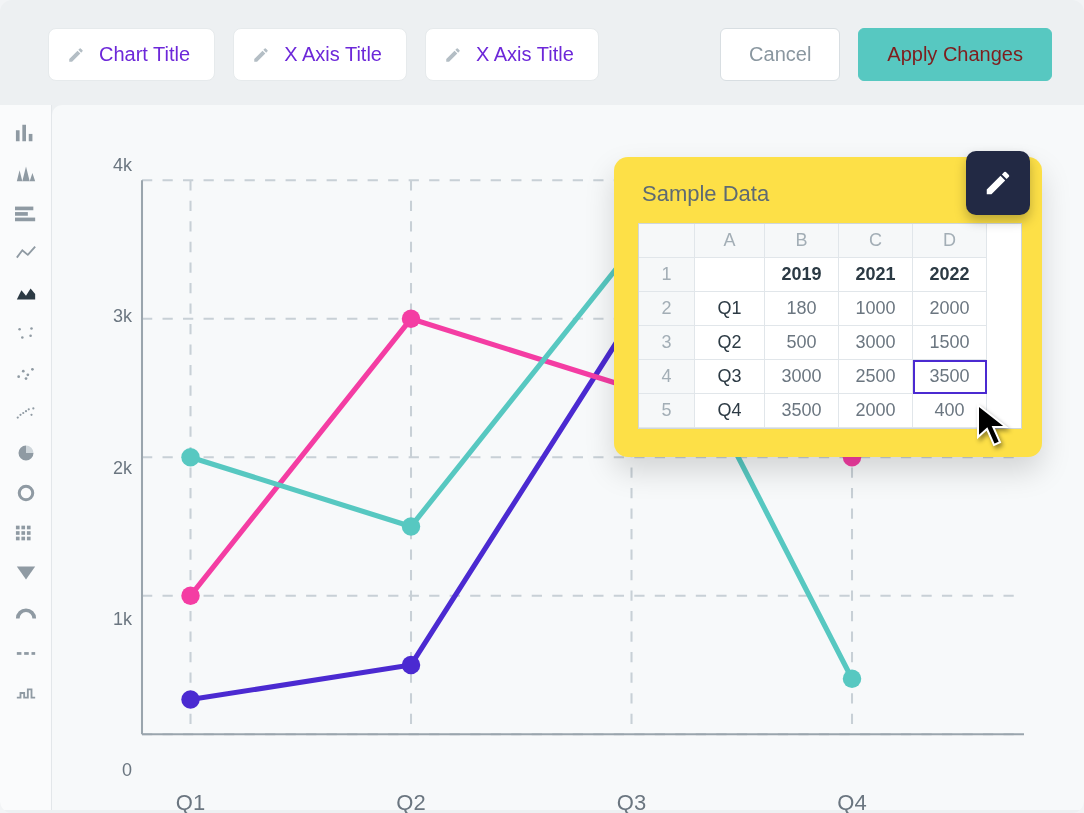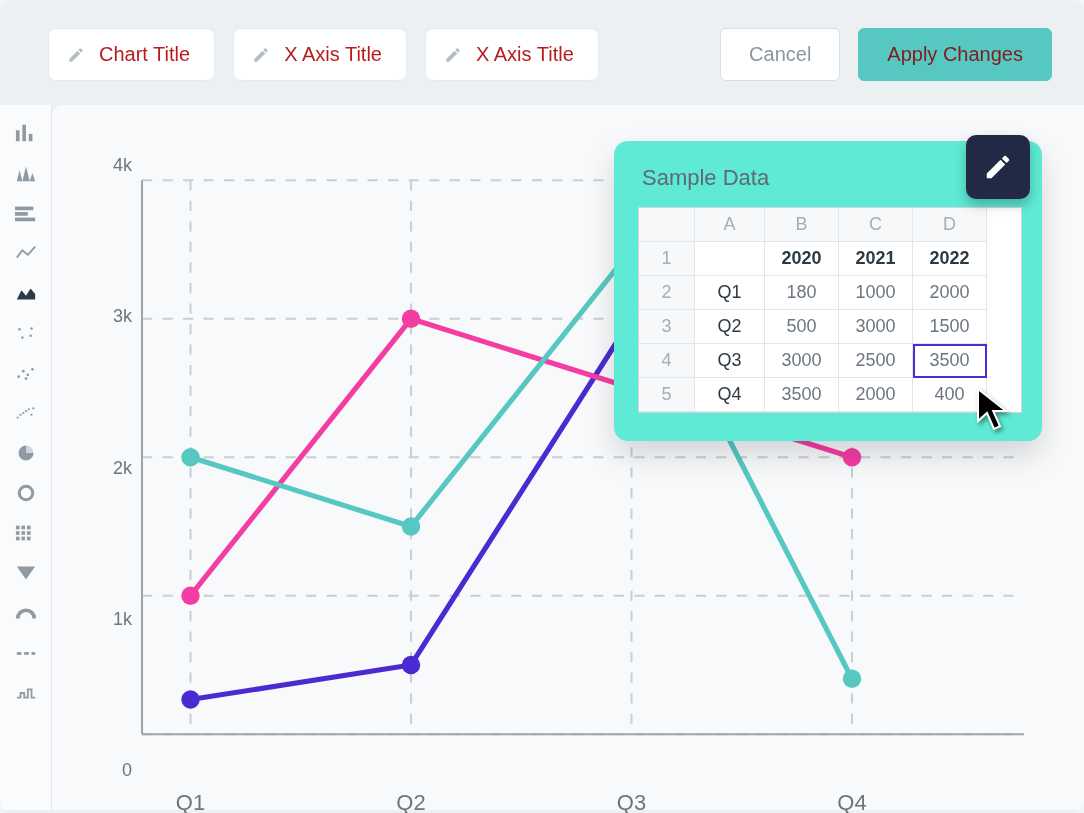--- a/index.html
+++ b/index.html
@@ -14,21 +14,21 @@
     --purple:#4b2ad1;
     --navy:#222944;
     --grid:#c8d0d6;
   }
   *{box-sizing:border-box;font-family:"Helvetica Neue",Arial,sans-serif;}
   body{margin:0;width:1084px;height:813px;background:#f2f4f6;overflow:hidden;}
   .app{width:1084px;height:813px;background:var(--bg);border-radius:12px;overflow:hidden;position:relative;}
 
   
   .toolbar{display:flex;align-items:center;padding:28px 32px 24px 48px;gap:18px;}
-  .field-btn{background:#fff;border:1px solid #e6eaec;border-radius:8px;padding:14px 24px 14px 18px;display:flex;align-items:center;gap:14px;color:#b91c1c;font-size:20px;cursor:pointer;}
+  .field-btn{background:#fff;border:1px solid #e6eaec;border-radius:8px;padding:14px 24px 14px 18px;display:flex;align-items:center;gap:14px;color:#6d28d9;font-size:20px;cursor:pointer;}
   .field-btn svg{width:18px;height:18px;fill:#b4bec5;}
   .spacer{flex:1;}
   .btn{border-radius:6px;padding:14px 28px;font-size:20px;cursor:pointer;}
   .btn-cancel{background:#fff;border:1px solid #d8dee2;color:#8a97a0;margin-left:9px;}
   .btn-apply{background:var(--teal);border:1px solid var(--teal);color:#7f1d1d;}
 
   
   .main{display:flex;height:calc(100% - 108px);}
   .side{width:52px;background:#fafbfc;border-right:1px solid #e3e7ea;display:flex;flex-direction:column;align-items:center;padding-top:18px;gap:20px;}
   .side .ico{width:24px;height:20px;display:flex;align-items:center;justify-content:center;cursor:pointer;}
@@ -36,21 +36,21 @@
   .side .active svg{fill:#2c3a44;}
 
   .canvas{flex:1;background:var(--panel);position:relative;border-top-left-radius:10px;}
 
   
   .chart{position:absolute;left:90px;top:60px;right:60px;bottom:40px;}
   .ytick{position:absolute;left:-54px;transform:translateY(-50%);color:#6b7680;font-size:18px;text-align:right;width:44px;}
   .xtick{position:absolute;bottom:-46px;transform:translateX(-50%);color:#6b7680;font-size:22px;}
 
   
-  .popup{position:absolute;right:42px;top:36px;width:428px;background:#5eead4;border-radius:14px;box-shadow:0 14px 30px rgba(0,0,0,0.15);padding:24px 20px 28px 24px;}
+  .popup{position:absolute;right:42px;top:52px;width:428px;background:#fde047;border-radius:14px;box-shadow:0 14px 30px rgba(0,0,0,0.15);padding:24px 20px 28px 24px;}
   .popup h3{margin:0 0 16px 4px;font-size:22px;font-weight:400;color:#5e6a73;}
   .grid{display:grid;grid-template-columns:56px 70px repeat(3,74px);border:1px solid #cfd6db;background:#fff;font-size:18px;}
   .grid span{border-right:1px solid #e1e6ea;border-bottom:1px solid #e1e6ea;padding:6px 0;text-align:center;color:#6b7680;background:#fff;}
   .grid .hd{color:#a3aeb6;background:#f6f8f9;}
   .grid .row-hd{color:#a3aeb6;background:#f6f8f9;}
   .grid .bold{color:#2c3a44;font-weight:700;}
   .grid .lab{color:#2c3a44;}
   .grid .sel{outline:2px solid #4b2ad1;outline-offset:-2px;}
   .edit-badge{position:absolute;right:12px;top:-6px;width:64px;height:64px;background:var(--navy);border-radius:10px;display:flex;align-items:center;justify-content:center;box-shadow:0 6px 12px rgba(0,0,0,0.25);}
   .edit-badge svg{width:30px;height:30px;fill:#fff;}
@@ -237,21 +237,21 @@
         </div>
         <h3>Sample Data</h3>
         <div class="grid" id="data-grid">
             <span class="hd"></span>
             <span class="hd">A</span>
             <span class="hd">B</span>
             <span class="hd">C</span>
             <span class="hd">D</span>
             <span class="row-hd">1</span>
             <span></span>
-            <span class="bold">2020</span>
+            <span class="bold">2019</span>
             <span class="bold">2021</span>
             <span class="bold">2022</span>
             <span class="row-hd">2</span>
             <span class="lab">Q1</span>
             <span>180</span>
             <span>1000</span>
             <span>2000</span>
             <span class="row-hd">3</span>
             <span class="lab">Q2</span>
             <span>500</span>

